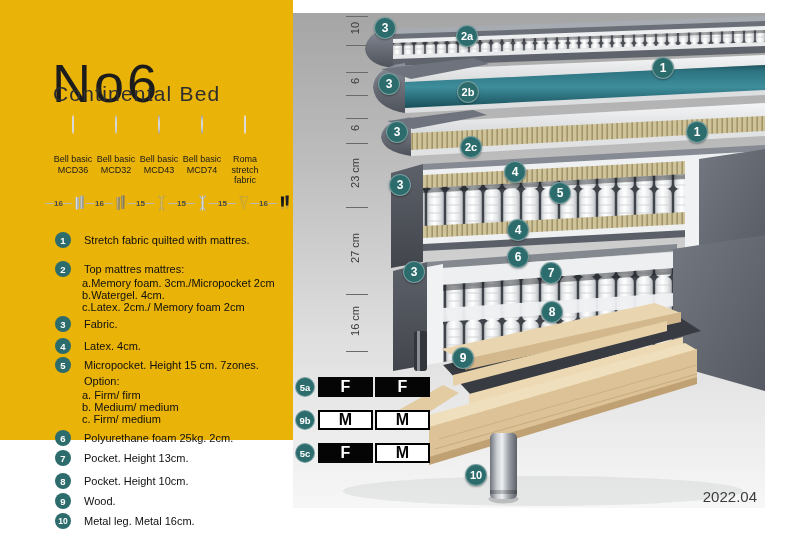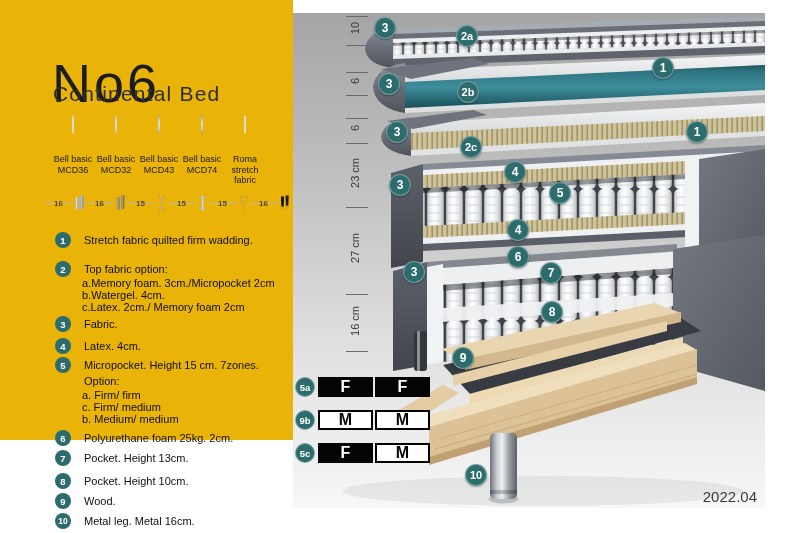--- a/index.html
+++ b/index.html
@@ -196,46 +196,46 @@
             <rect x="5" y="26" width="5" height="6" fill="#c8a23c"></rect>
           <polygon points="14,2 21,2 20,24 15,24" fill="#1d1e24"></polygon>
             <rect x="15" y="24" width="5" height="6" fill="#c8a23c"></rect>
         </svg>
       </div>
     </div>
 
     <ol class="layer-list" style="list-style:none;margin:0;padding:0;">
       <li class="layer-item mb13">
         <span class="num-badge">1</span>
-        <div class="layer-text">Stretch fabric quilted firm wadding.</div>
+        <div class="layer-text">Stretch fabric quilted with mattres.</div>
       </li>
       <li class="layer-item mb3">
         <span class="num-badge">2</span>
         <div>
-          <div class="layer-text">Top fabric option:</div>
+          <div class="layer-text">Top mattres mattres:</div>
           <div class="layer-sub">a.Memory foam. 3cm./Micropocket 2cm</div>
           <div class="layer-sub">b.Watergel. 4cm.</div>
           <div class="layer-sub">c.Latex. 2cm./ Memory foam 2cm</div>
         </div>
       </li>
       <li class="layer-item mb6">
         <span class="num-badge">3</span>
         <div class="layer-text">Fabric.</div>
       </li>
       <li class="layer-item mb3">
         <span class="num-badge">4</span>
         <div class="layer-text">Latex. 4cm.</div>
       </li>
       <li class="layer-item mb5">
         <span class="num-badge">5</span>
         <div>
           <div class="layer-text">Micropocket. Height 15 cm. 7zones. Option:</div>
           <div class="layer-sub">a. Firm/ firm</div>
+          <div class="layer-sub">b. Medium/ medium</div>
           <div class="layer-sub">c. Firm/ medium</div>
-          <div class="layer-sub">b. Medium/ medium</div>
         </div>
       </li>
       <li class="layer-item mb4">
         <span class="num-badge">6</span>
         <div class="layer-text">Polyurethane foam 25kg. 2cm.</div>
       </li>
       <li class="layer-item mb7">
         <span class="num-badge">7</span>
         <div class="layer-text">Pocket. Height 13cm.</div>
       </li>

